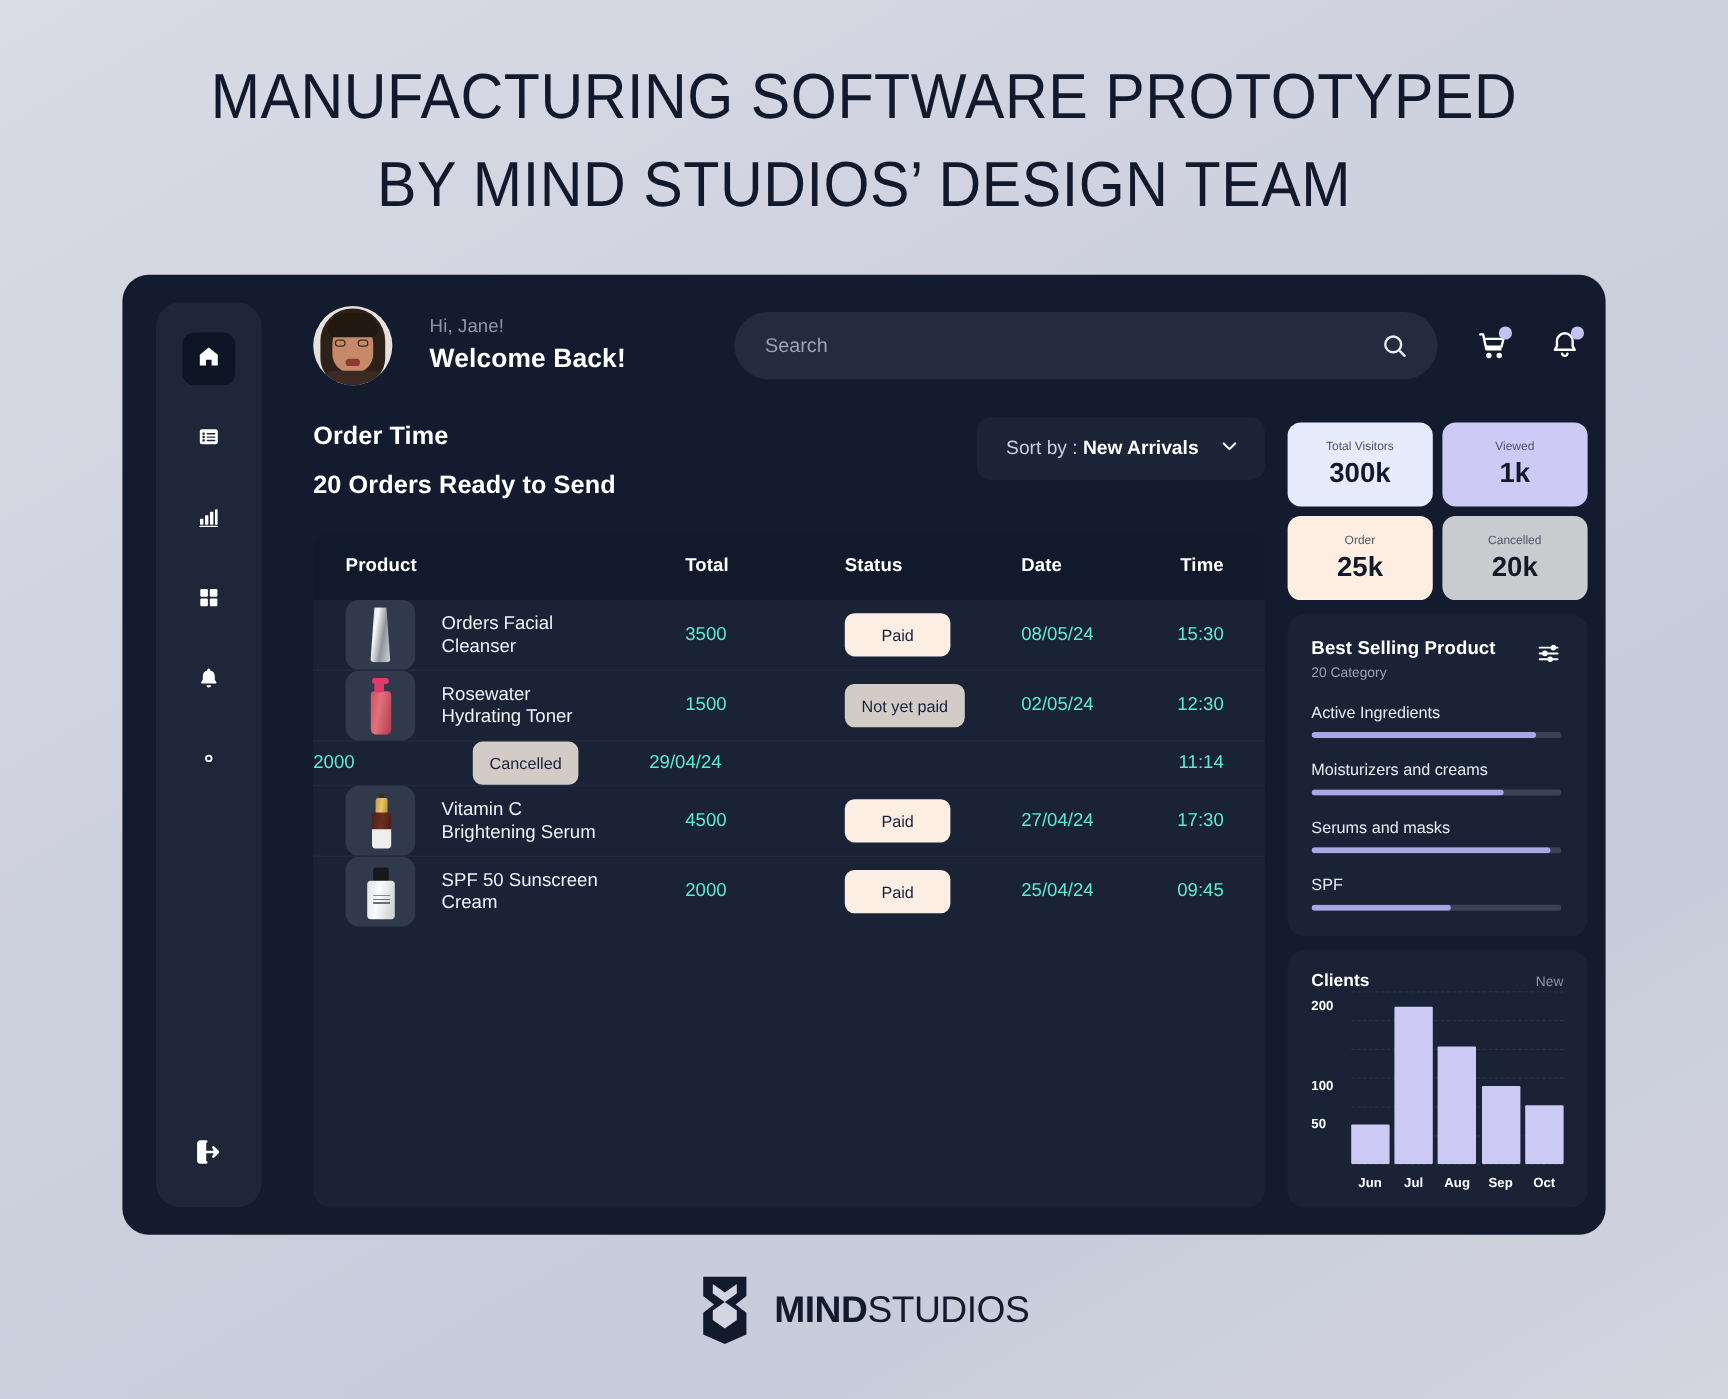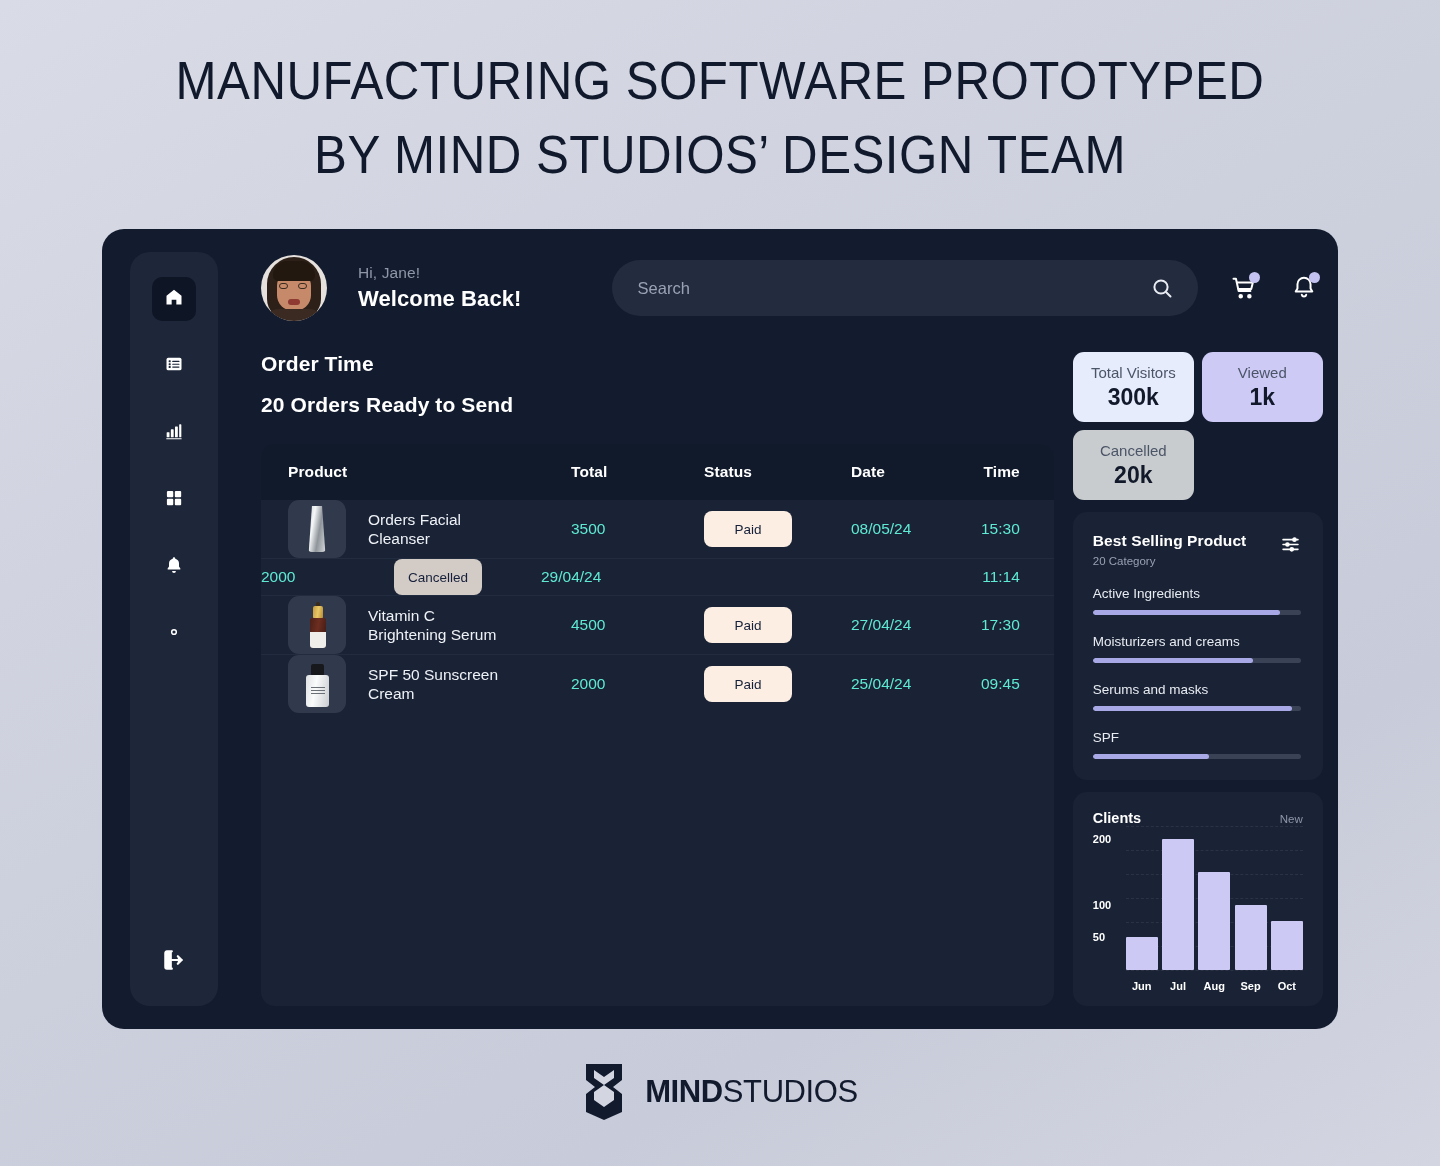--- a/index.html
+++ b/index.html
@@ -277,21 +277,21 @@
     gap: 8px;
   }
   .stat {
     height: 70px;
     border-radius: 11px;
     display: flex;
     flex-direction: column;
     align-items: center;
     justify-content: center;
   }
-  .stat .lbl { font-size: 15px; color: #4b5568; margin-bottom: 3px; text-align: right; }
+  .stat .lbl { font-size: 10px; color: #4b5568; margin-bottom: 3px; text-align: right; }
   .stat .val { font-size: 23px; font-weight: 700; color: #11192a; }
   .stat.visitors { background: #e6ecfb; }
   .stat.viewed { background: #cdcaf6; }
   .stat.order { background: #fdeee1; }
   .stat.cancelled { background: #c9ccce; }
 
   
   .panel {
     background: #1a2336;
     border-radius: 14px;
@@ -504,20 +504,29 @@
     </div>
 
     <div class="body-area">
 
       <div class="left-col">
         <div class="order-head">
           <div>
             <div class="order-title">Order Time</div>
             <div class="order-sub">20 Orders Ready to Send</div>
           </div>
+          <div class="sortby">
+            <span><span class="lbl">Sort by :</span>
+            <span class="val">New Arrivals</span></span>
+            <span>
+              <svg width="19" height="19" viewBox="0 0 24 24" fill="none" stroke="#ffffff" stroke-width="2.2" stroke-linecap="round" stroke-linejoin="round">
+                  <path d="M6 9.5 12 15.5 18 9.5"></path>
+                </svg>
+            </span>
+          </div>
         </div>
 
         <div class="table">
           <div class="thead">
             <div class="th c-product">Product</div>
             <div class="th c-total">Total</div>
             <div class="th c-status">Status</div>
             <div class="th c-date">Date</div>
             <div class="th c-time">Time</div>
           </div>
@@ -531,20 +540,37 @@
 Cleanser</span>
                 </div>
                 <div class="c-total cell-txt">3500</div>
                 <div class="c-status">
                   <span class="badge paid">Paid</span>
                 </div>
                 <div class="c-date cell-txt">08/05/24</div>
                 <div class="c-time cell-txt">15:30</div>
               </div>
               <div class="row">
+                <div class="c-product">
+                  <span class="thumb">
+                    <span class="pump-body"></span>
+                    <span class="pump-top"></span>
+                    <span class="pump-nozzle"></span>
+                  </span>
+                  <span class="pname">Rosewater
+Hydrating Toner</span>
+                </div>
+                <div class="c-total cell-txt">1500</div>
+                <div class="c-status">
+                  <span class="badge unpaid">Not yet paid</span>
+                </div>
+                <div class="c-date cell-txt">02/05/24</div>
+                <div class="c-time cell-txt">12:30</div>
+              </div>
+              <div class="row">
                 <div class="c-total cell-txt">2000</div>
                 <div class="c-status">
                   <span class="badge cancelled">Cancelled</span>
                 </div>
                 <div class="c-date cell-txt">29/04/24</div>
                 <div class="c-time cell-txt">11:14</div>
               </div>
               <div class="row">
                 <div class="c-product">
                   <span class="thumb">
@@ -587,20 +613,24 @@
       <div class="right-col">
 
         <div class="stats" id="stats-container">
             <div class="stat visitors" style="background: rgb(230, 236, 251);">
               <div class="lbl">Total Visitors</div>
               <div class="val">300k</div>
             </div>
             <div class="stat viewed" style="background: rgb(205, 202, 246);">
               <div class="lbl">Viewed</div>
               <div class="val">1k</div>
+            </div>
+            <div class="stat order" style="background: rgb(253, 238, 225);">
+              <div class="lbl">Order</div>
+              <div class="val">25k</div>
             </div>
             <div class="stat cancelled" style="background: rgb(201, 204, 206);">
               <div class="lbl">Cancelled</div>
               <div class="val">20k</div>
             </div>
           </div>
 
         <div class="panel">
           <div class="panel-head">
             <div>

